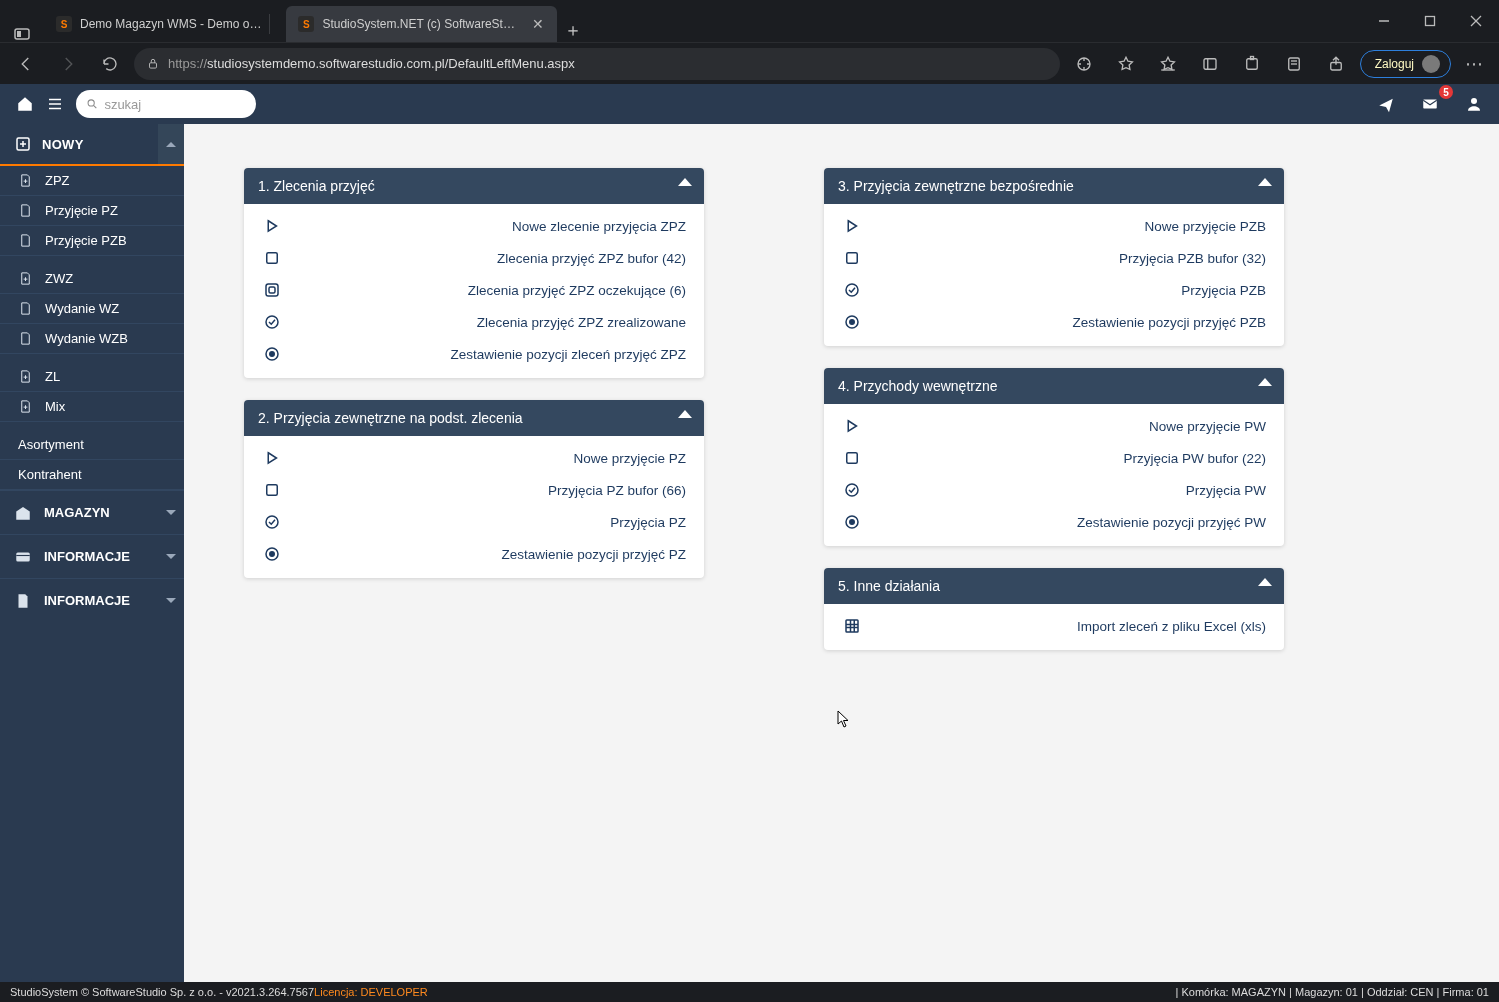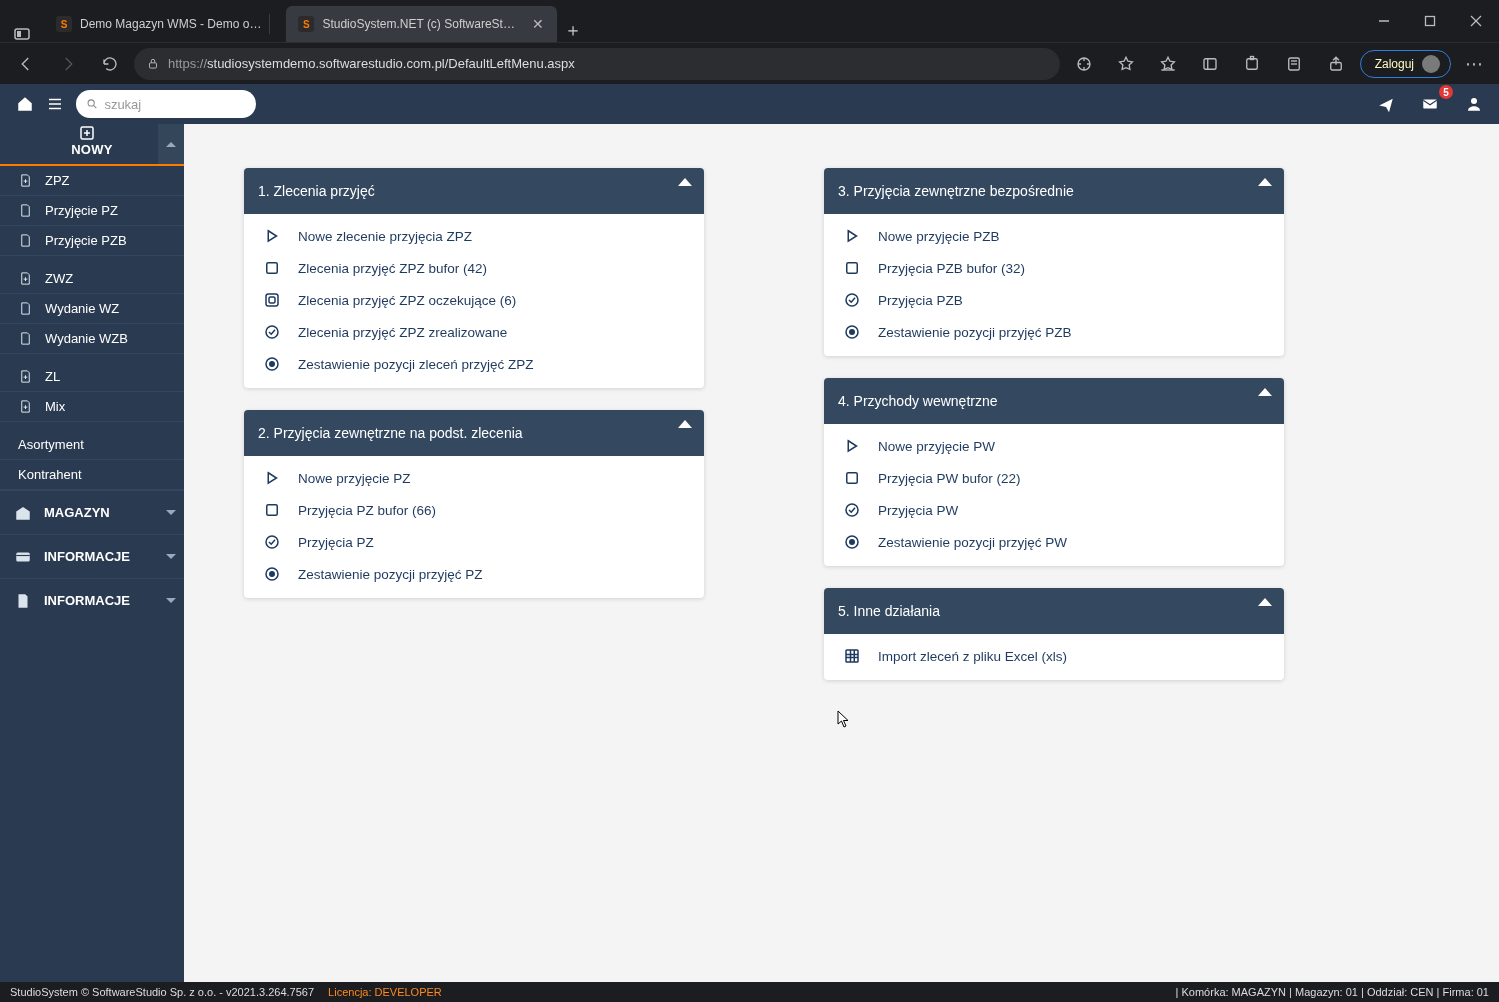--- a/index.html
+++ b/index.html
@@ -57,21 +57,21 @@
   
   .app-body{display:flex;height:calc(1002px - 42px - 42px - 40px - 20px);}
   .sidebar{width:184px;background:#2a3a50;display:flex;flex-direction:column;color:#dbe3ec;}
   .content{flex:1;background:#f4f4f4;overflow:auto;position:relative;}
   .cursor{position:absolute;left:653px;top:586px;width:14px;height:18px;}
 
   
   .sb-header{
     height:42px;display:flex;align-items:center;padding:0 14px;
     font-weight:bold;color:#fff;letter-spacing:0.3px;
-    border-bottom:2px solid #ff7a00;position:relative;flex-direction:column;
+    border-bottom:2px solid #ff7a00;position:relative;
   }
   .sb-header .icon{width:18px;height:18px;margin-right:10px;fill:#fff;}
   .sb-header .chev{position:absolute;right:0;top:0;width:26px;height:100%;background:#344659;display:flex;align-items:center;justify-content:center;}
   .sb-item{
     height:30px;display:flex;align-items:center;padding:0 14px 0 18px;
     color:#ffffff;gap:12px;font-size:13px;border-bottom:1px solid #324660;
   }
   .sb-item.plain{}
   .sb-item svg{width:15px;height:15px;fill:#dbe3ec;}
   .sb-section{
@@ -84,42 +84,42 @@
 
   
   .columns{display:flex;gap:120px;padding:44px 0 0 60px;}
   .col{display:flex;flex-direction:column;gap:22px;}
   .panel{
     width:460px;background:#fff;border-radius:4px;
     box-shadow:0 1px 4px rgba(0,0,0,0.15);
   }
   .panel-header{
     background:#34485f;color:#fff;font-size:14px;
-    height:46px;display:flex;align-items:center;padding:18px 14px;
+    height:36px;display:flex;align-items:center;padding:18px 14px;
     border-top-left-radius:4px;border-top-right-radius:4px;
     position:relative;
   }
   .panel-header .collapse{position:absolute;right:12px;top:10px;width:0;height:0;
     border-left:7px solid transparent;border-right:7px solid transparent;
     border-bottom:8px solid #fff;}
   .panel-body{padding:6px 0 8px 0;}
   .row{
     height:32px;display:flex;align-items:center;gap:16px;padding:0 18px;
-    color:#1e3a5f;font-size:13.5px;
+    color:#1e3a5f;font-size:13.5px;justify-content:space-between;
   }
   .row .ricon{width:20px;height:20px;flex-shrink:0;display:flex;align-items:center;justify-content:center;}
   .row .ricon svg{stroke:#1e3a5f;fill:none;stroke-width:2;}
 
   
   .footer{
     height:20px;background:#1b1d21;color:#ddd;font-size:11px;
     display:flex;align-items:center;padding:0 10px;position:absolute;
     bottom:0;left:0;right:0;
   }
-  .footer .lic{color:#ff8a1f;margin-left:14px;}
+  .footer .lic{color:#ff8a1f;}
   .footer .right{margin-left:auto;}
 
   .tri-down{width:0;height:0;border-left:5px solid transparent;border-right:5px solid transparent;border-top:5px solid #9aa8ba;}
 </style>
 </head>
 <body>
 
 <div class="titlebar">
   <div class="tab-strip">
     <div class="tab-groups-btn">

